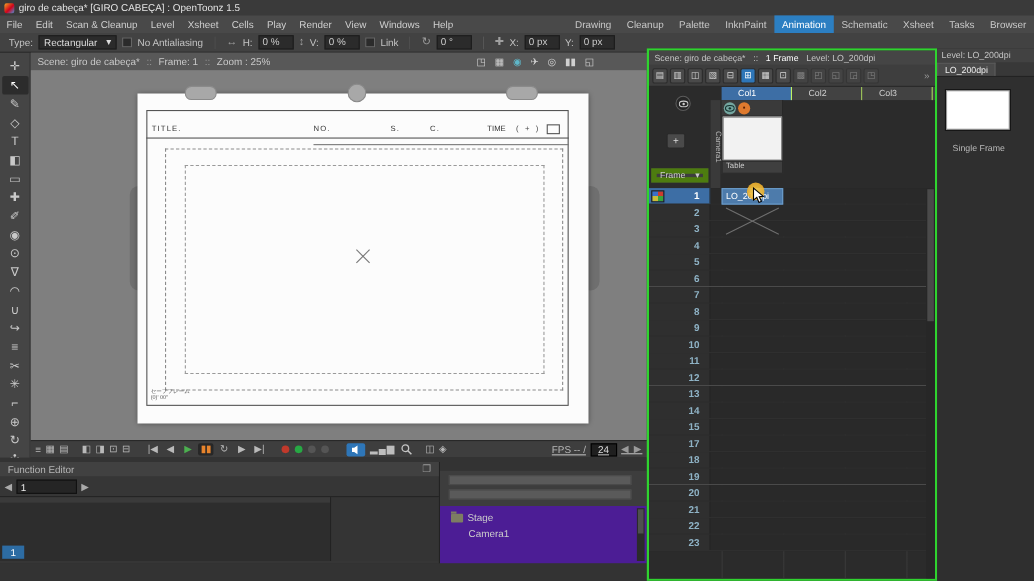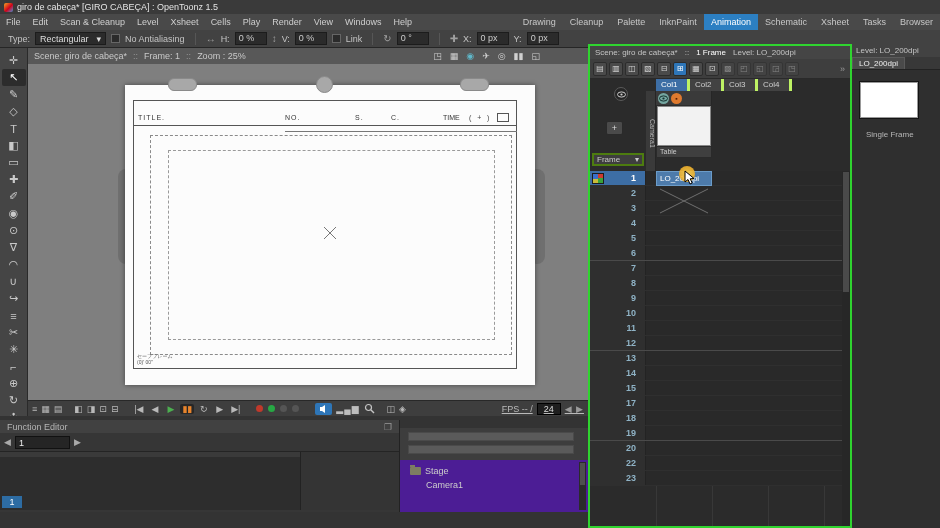--- a/index.html
+++ b/index.html
@@ -114,27 +114,27 @@
   .xs-header .strong { color:#fff; }
   .xs-toolbar { height:20px; background:#3e3e3e; border-bottom:1px solid #2a2a2a; display:flex; align-items:center; gap:2px; padding:0 3px; }
   .xs-tool { width:14px; height:14px; background:#4a4a4a; border:1px solid #2c2c2c; border-radius:2px; color:#d5d5d5; font-size:8px; display:flex; align-items:center; justify-content:center; }
   .xs-tool.active { background:#2e76b8; color:#fff; }
   .xs-tool.dim { opacity:.45; }
   .xs-more { margin-left:auto; color:#999; padding-right:2px; }
 
   .xs-body { position:relative; height:447px; background:#2b2b2b; overflow:hidden; }
   .eye-all { position:absolute; left:24px; top:8px; width:14px; height:14px; border-radius:50%; background:#262626; border:1px solid #5a5a5a; display:flex; align-items:center; justify-content:center; }
   .add-btn { position:absolute; left:16px; top:42px; width:17px; height:14px; background:#4a4a4a; border:1px solid #2a2a2a; border-radius:2px; color:#ddd; text-align:center; line-height:12px; }
-  .frame-dd { position:absolute; left:2px; top:74px; width:52px; height:13px; background:#3e3e3e; border:2px solid #4d7c0f; color:#ccc; font-size:8px; display:flex; align-items:center; justify-content:space-between; padding:0 3px; }
+  .frame-dd { position:absolute; left:2px; top:74px; width:52px; height:13px; background:#3e3e3e; border:5px solid #4d7c0f; color:#ccc; font-size:8px; display:flex; align-items:center; justify-content:space-between; padding:0 3px; }
 
   .camera-strip { position:absolute; left:56px; top:12px; width:10px; height:80px; background:#3a3a3a; border-right:1px solid #262626; }
   .camera-label { position:absolute; left:10px; top:28px; transform:rotate(90deg); transform-origin:0 0; font-size:7px; color:#b5b5b5; white-space:nowrap; }
 
   .xs-colheads { position:absolute; left:66px; top:0; display:flex; }
-  .xs-colhead { width:34px; height:12px; background:#424242; border-right:3px solid #bef264; color:#d0d0d0; font-size:8px; line-height:12px; padding-left:5px; }
+  .xs-colhead { width:64px; height:12px; background:#424242; border-right:1px solid #bef264; color:#d0d0d0; font-size:8px; line-height:12px; padding-left:15px; }
   .xs-colhead.current { background:#3d6ea5; color:#fff; }
 
   .col1-widgets { position:absolute; left:66px; top:12px; width:56px; }
   .toggles { height:14px; background:#3a3a3a; border-right:1px solid #262626; display:flex; gap:2px; align-items:center; padding:0 2px; }
   .tgl { width:11px; height:11px; border-radius:50%; display:flex; align-items:center; justify-content:center; font-size:7px; }
   .tgl.eye { background:#74a6a0; }
   .tgl.stand { background:#df7a2e; color:#5a1f00; }
   .thumb-cell { width:54px; height:40px; background:#f2f2f2; border:1px solid #888; margin:1px 0 0 1px; }
   .table-row { height:12px; background:#3f3f3f; border:1px solid #2a2a2a; color:#ccc; font-size:7px; line-height:10px; padding-left:3px; width:56px; }
 
@@ -568,20 +568,24 @@
           <div class="xs-row">
             <div class="xs-num">19</div>
             <div class="xs-cells"></div>
           </div>
 
           <div class="xs-row">
             <div class="xs-num">20</div>
             <div class="xs-cells"></div>
           </div>
 
+          <div class="xs-row">
+            <div class="xs-num">21</div>
+            <div class="xs-cells"></div>
+          </div>
 
           <div class="xs-row">
             <div class="xs-num">22</div>
             <div class="xs-cells"></div>
           </div>
 
           <div class="xs-row">
             <div class="xs-num">23</div>
             <div class="xs-cells"></div>
           </div>

